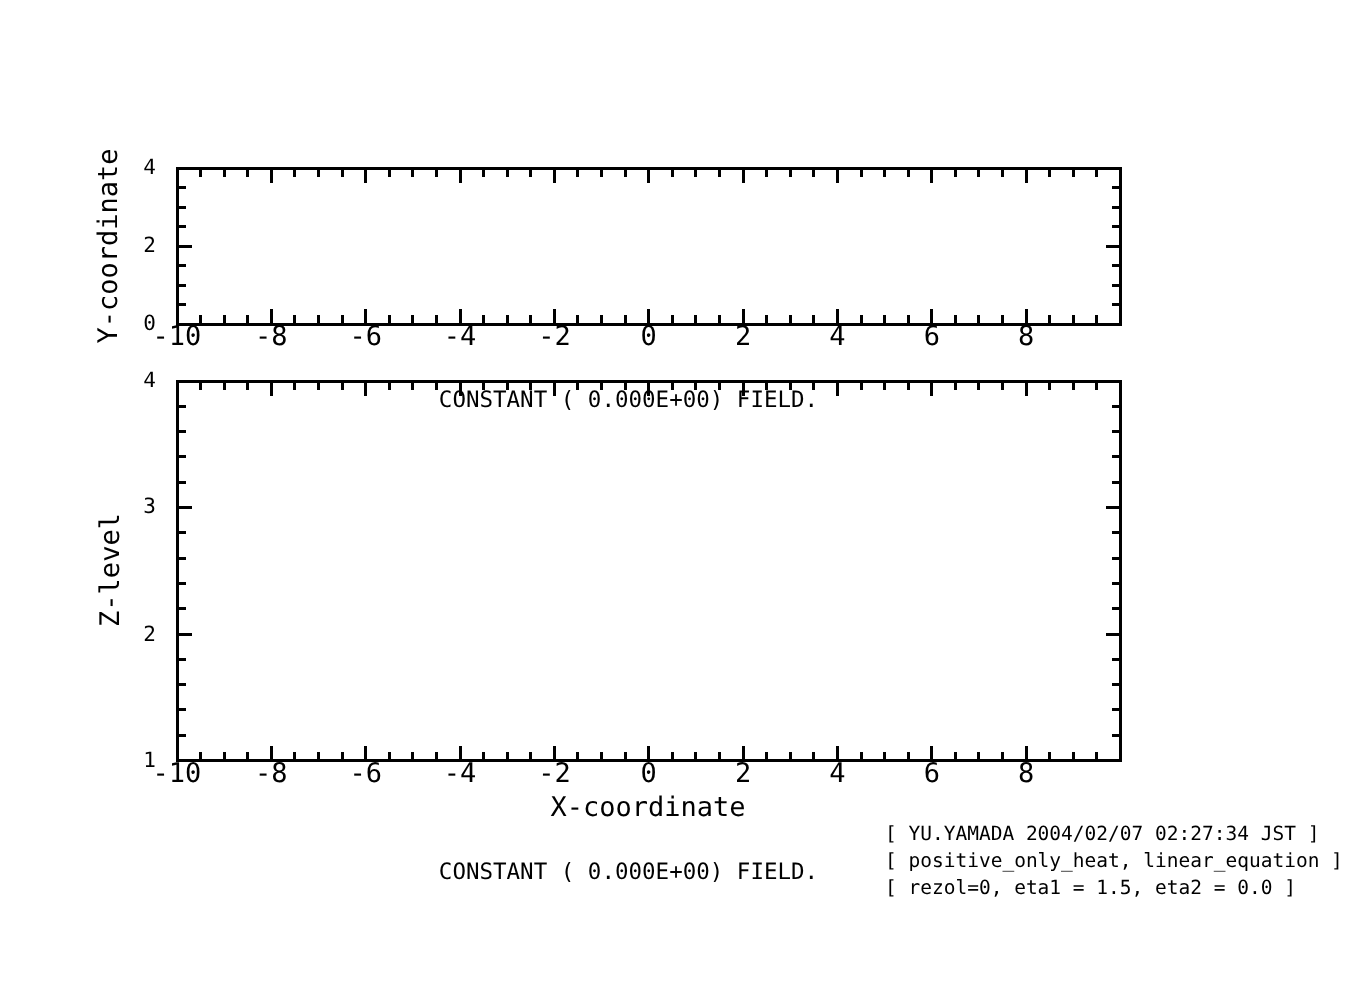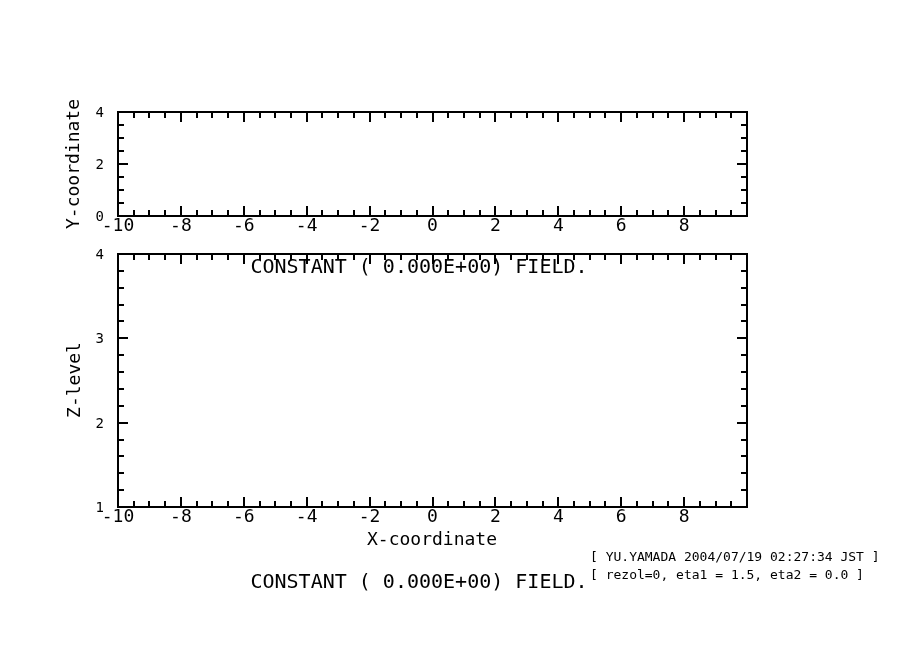--- a/index.html
+++ b/index.html
@@ -45,21 +45,21 @@
   }
   .v-label {
     position: absolute;
     font-size: 18px;
     line-height: 18px;
     white-space: pre;
     transform: translate(-50%, -50%) rotate(-90deg);
   }
   .panel-title {
     position: absolute;
-    font-size: 20px;
+    font-size: 15px;
     line-height: 15px;
     white-space: pre;
     transform: translate(-50%, 0);
     text-align: right;
   }
   #info {
     position: absolute;
     left: 590px;
     top: 548px;
     font-size: 13px;
@@ -308,15 +308,15 @@
       <span class="ticklabel" style="left: 495.4px; top: 508px;">2</span>
       <span class="ticklabel" style="left: 558.3px; top: 508px;">4</span>
       <span class="ticklabel" style="left: 621.2px; top: 508px;">6</span>
       <span class="ticklabel" style="left: 684.1px; top: 508px;">8</span>
       <span class="yticklabel" style="left: 104px; top: 507px;">1</span>
       <span class="yticklabel" style="left: 104px; top: 422.667px;">2</span>
       <span class="yticklabel" style="left: 104px; top: 338.333px;">3</span>
       <span class="yticklabel" style="left: 104px; top: 254px;">4</span>
     </div>
 
-  <div id="info"><div>[ YU.YAMADA 2004/07/19 02:27:34 JST ]</div><div>[ rezol=0, eta1 = 1.5, eta2 = 0.0 ]</div></div>
+  <div id="info"><div>[ YU.YAMADA 2004/02/07 02:27:34 JST ]</div><div>[ positive_only_heat, linear_equation ]</div><div>[ rezol=0, eta1 = 1.5, eta2 = 0.0 ]</div></div>
 
 </div>
 
 </body></html>

